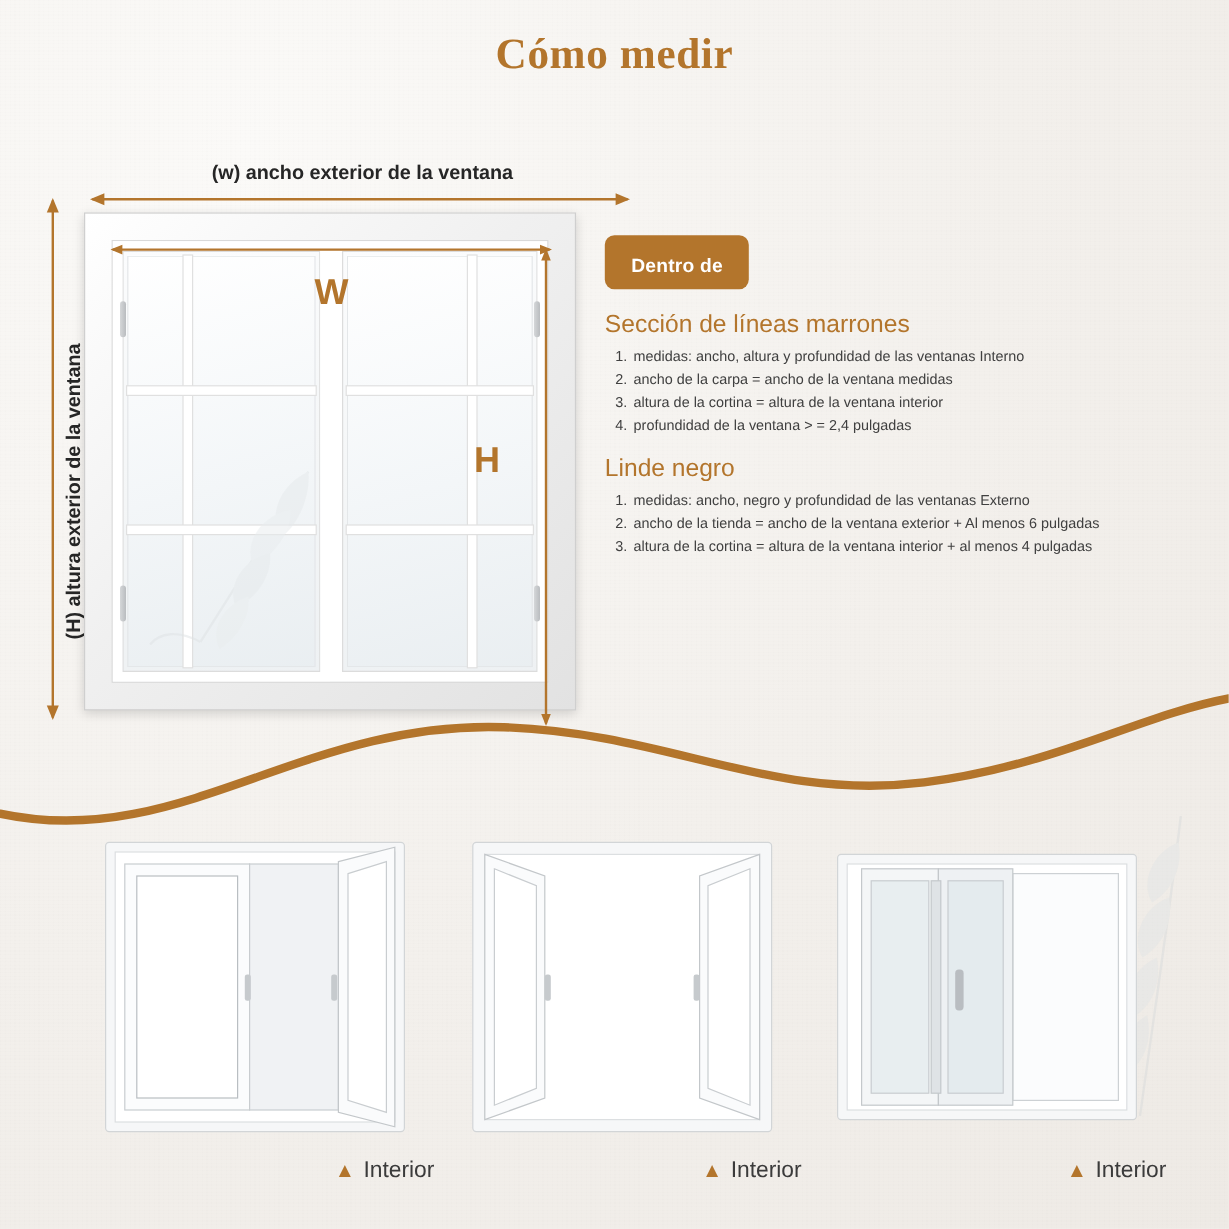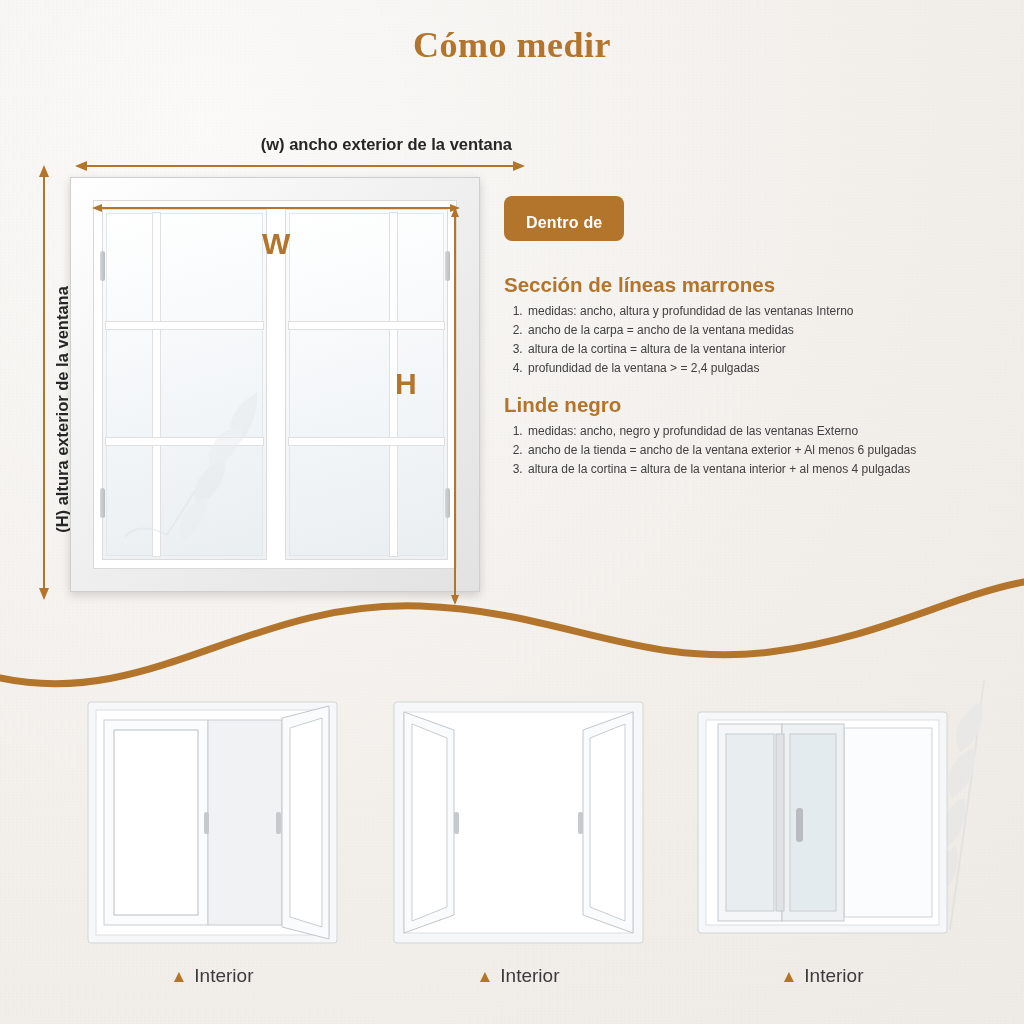--- a/index.html
+++ b/index.html
@@ -52,21 +52,21 @@
     top: 135px;
     width: 470px;
     height: 470px;
   }
 
   #outer-width-label {
     position: absolute;
     left: 62px;
     top: 0px;
     width: 420px;
-    text-align: right;
+    text-align: center;
     font-size: 16.5px;
     font-weight: bold;
     color: #262626;
   }
   #outer-width-arrow {
     position: absolute;
     left: 45px;
     top: 25px;
     width: 450px;
     height: 12px;
@@ -197,22 +197,22 @@
     color: #ffffff;
     font-size: 16px;
     font-weight: bold;
     padding: 18px 22px 9px 22px;
     border-radius: 8px;
     letter-spacing: .2px;
   }
   .sec-title {
     color: #b3752c;
     font-size: 20.5px;
-    font-weight: bold;
-    margin: 32px 0 6px 0;
+    font-weight: normal;
+    margin: 18px 0 6px 0;
   }
   #section2-title { margin-top: 16px; }
   ol.steps {
     margin: 0;
     padding-left: 22px;
     color: #404040;
     font-size: 12px;
     line-height: 1.42;
   }
   ol.steps li { margin: 0 0 2px 0; padding-left: 2px; }
@@ -231,21 +231,21 @@
     position: absolute;
     left: 0;
     top: 690px;
     width: 1024px;
     height: 334px;
   }
   .win-card {
     position: absolute;
     top: 10px;
     width: 300px;
-    text-align: center;
+    text-align: right;
   }
   #card-1 { left: 62px; }
   #card-2 { left: 368px; }
   #card-3 { left: 672px; }
 
   .win-box {
     position: relative;
     width: 253px;
     height: 245px;
     margin: 0 auto;

